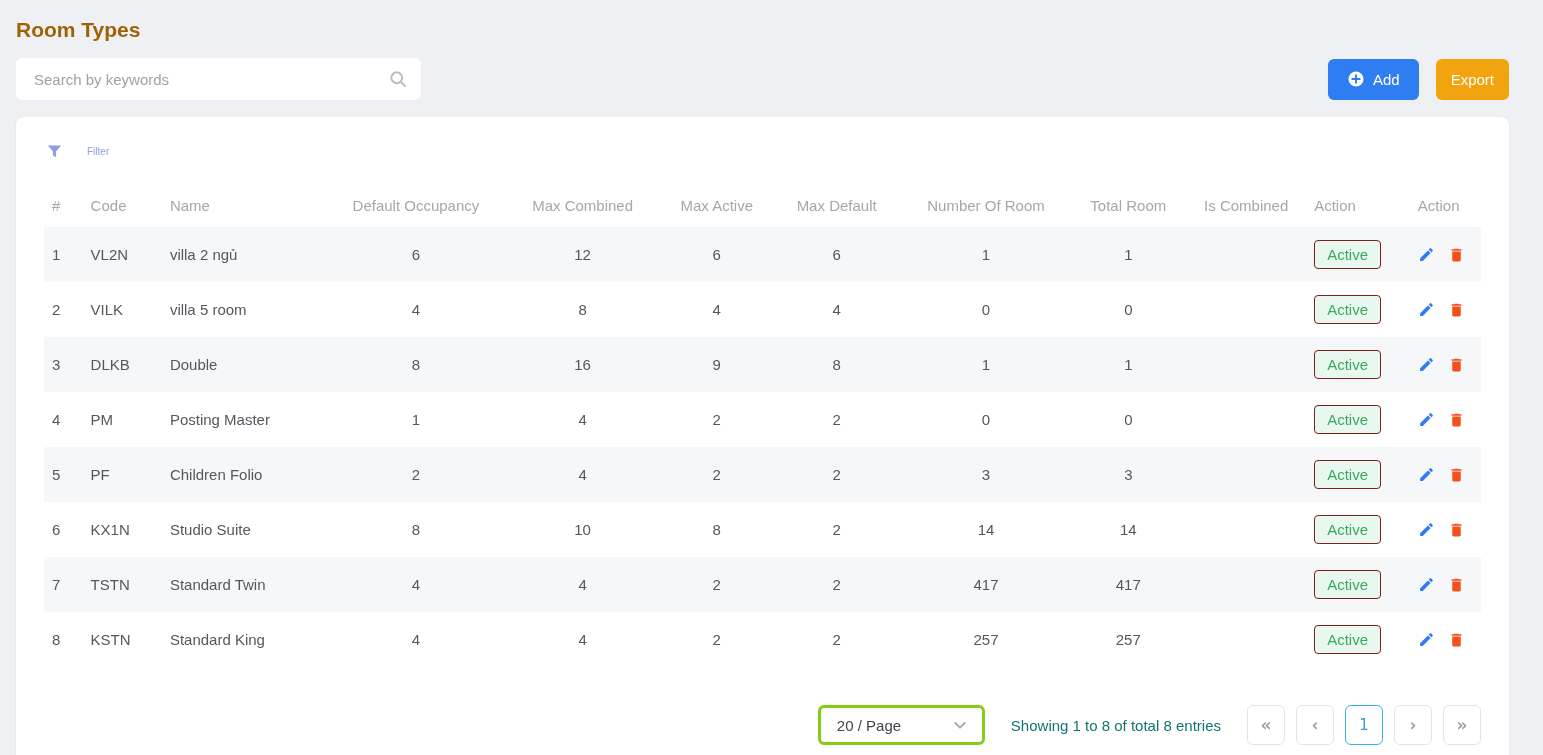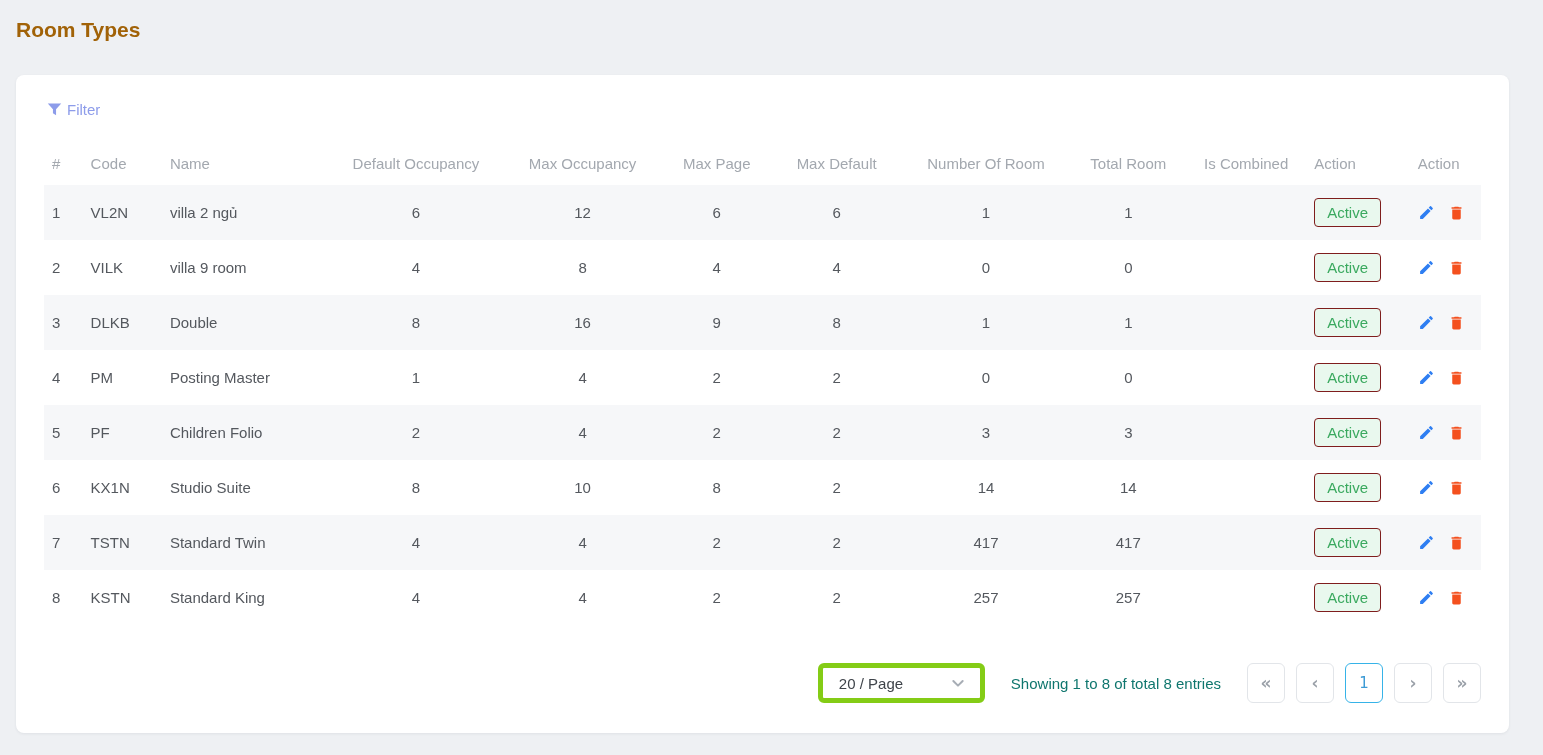--- a/index.html
+++ b/index.html
@@ -25,59 +25,82 @@
     font-family: "Liberation Sans", "DejaVu Sans", sans-serif;
   }
   .btn-add { background: #2e7ef2; padding: 0 19px; }
   .btn-export { background: #f1a40e; padding: 0 15px; }
 
   .card {
     background: #ffffff; border-radius: 8px; box-shadow: 0 1px 3px rgba(30,40,60,0.07);
     padding: 26px 28px 30px 28px;
   }
 
-  .filter-link { display: inline-flex; align-items: flex-start; gap: 4px; color: #8d9cea; font-size: 15px; cursor: pointer; margin-left: 2px; margin-bottom: 24px; }
+  .filter-link { display: inline-flex; align-items: center; gap: 24px; color: #8d9cea; font-size: 10px; cursor: pointer; margin-left: 2px; margin-bottom: 24px; }
 
   table { width: 100%; border-collapse: collapse; table-layout: fixed; }
   th { font-weight: 400; color: #a3a8af; font-size: 15px; padding: 13px 8px; white-space: nowrap; }
   td { color: #54585e; font-size: 15px; padding: 13px 8px; height: 51px; white-space: nowrap; overflow: hidden; }
   .al { text-align: left; }
   .ac { text-align: center; }
   tbody tr:nth-child(odd) { background: #f6f7f9; }
 
   .badge-active {
     display: inline-block; background: #e9f8ee; border: 1px solid #7f1d1d; color: #3aa95f;
     font-size: 15px; padding: 5px 12px; border-radius: 4px;
   }
   .action-cell { display: flex; align-items: center; gap: 13px; }
   .icon-btn { display: inline-flex; cursor: pointer; }
 
   .table-footer { display: flex; align-items: center; justify-content: flex-end; gap: 26px; margin-top: 38px; }
   .page-size-select {
-    width: 167px; height: 40px; border: 5px solid #84cc16; border-radius: 6px; background: #fff;
+    width: 167px; height: 40px; border: 3px solid #84cc16; border-radius: 6px; background: #fff;
     display: flex; align-items: center; justify-content: space-between; padding: 0 14px 0 16px;
     font-size: 15px; color: #3f444a; cursor: pointer;
   }
   .footer-summary { color: #0f766e; font-size: 15px; }
   .pager { display: flex; gap: 11px; }
   .page-btn {
     width: 38px; height: 40px; background: #fff; border: 1px solid #e2e5e9; border-radius: 6px;
     display: flex; align-items: center; justify-content: center; color: #9aa0a8;
     font-size: 17px; font-weight: 700; cursor: pointer; font-family: "DejaVu Sans", sans-serif;
   }
   .page-btn.active { border-color: #36b3e8; color: #3d9bd5; font-weight: 400; font-size: 15px; }
 </style>
 </head>
 <body>
 
 <div class="page">
 
   <div class="page-title">Room Types</div>
 
   <div class="toolbar">
+    <div class="search-wrap">
+      <input class="search-input" type="text" placeholder="Search by keywords" style="">
+      <span class="search-icon">
+        <svg width="20" height="20" viewBox="0 0 24 24" fill="none" stroke="#b9bec5" stroke-width="2.4" stroke-linecap="round">
+          <circle cx="10.5" cy="10.5" r="6.5"></circle>
+          <line x1="15.6" y1="15.6" x2="20.5" y2="20.5"></line>
+        </svg>
+      </span>
+    </div>
+    <div class="btn-group">
+      <button class="btn btn-add">
+        <span style="display:inline-flex;">
+          <svg width="18" height="18" viewBox="0 0 24 24">
+            <circle cx="12" cy="12" r="10" fill="#ffffff"></circle>
+            <path d="M12 7v10M7 12h10" stroke="#2e7ef2" stroke-width="2.6" stroke-linecap="round"></path>
+          </svg>
+        </span>
+        <span>Add</span>
+      </button>
+      <button class="btn btn-export">
+        <span>Export</span>
+      </button>
+    </div>
   </div>
 
   <div class="card">
 
     <div class="filter-link">
       <span style="display:inline-flex;">
         <svg width="17" height="17" viewBox="0 0 24 24">
           <path d="M2.5 3.5h19l-7.3 8.2v8.3l-4.4-2.6v-5.7L2.5 3.5z" fill="#8d9cea"></path>
         </svg>
       </span>
@@ -98,22 +121,22 @@
           <col style="width:118px">
           <col style="width:102px">
           <col style="width:70px">
       </colgroup>
       <thead>
         <tr id="header-row">
             <th class="al">#</th>
             <th class="al">Code</th>
             <th class="al">Name</th>
             <th class="ac">Default Occupancy</th>
-            <th class="ac">Max Occupancy</th>
-            <th class="ac">Max Page</th>
+            <th class="ac">Max Combined</th>
+            <th class="ac">Max Active</th>
             <th class="ac">Max Default</th>
             <th class="ac">Number Of Room</th>
             <th class="ac">Total Room</th>
             <th class="ac">Is Combined</th>
             <th class="al">Action</th>
             <th class="al">Action</th>
           </tr>
       </thead>
       <tbody id="table-body">
   <tr>
@@ -142,21 +165,21 @@
             <path fill="#f4501e" d="M6 19c0 1.1.9 2 2 2h8c1.1 0 2-.9 2-2V7H6v12zM19 4h-3.5l-1-1h-5l-1 1H5v2h14V4z"></path>
           </svg>
         </span>
       </span>
     </td>
   </tr>
 
   <tr>
     <td class="al">2</td>
     <td class="al">VILK</td>
-    <td class="al">villa 9 room</td>
+    <td class="al">villa 5 room</td>
     <td class="ac">4</td>
     <td class="ac">8</td>
     <td class="ac">4</td>
     <td class="ac">4</td>
     <td class="ac">0</td>
     <td class="ac">0</td>
     <td class="ac"></td>
     <td class="al">
       <span class="badge-active">Active</span>
     </td>

